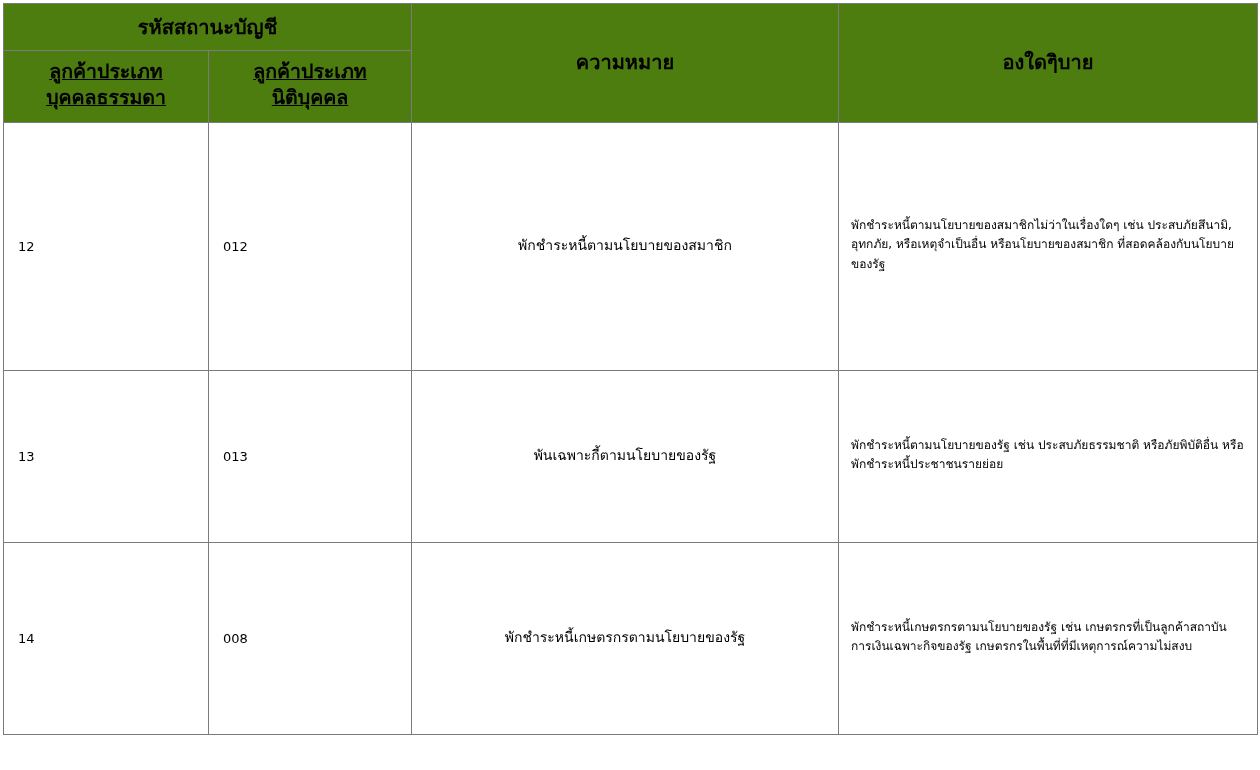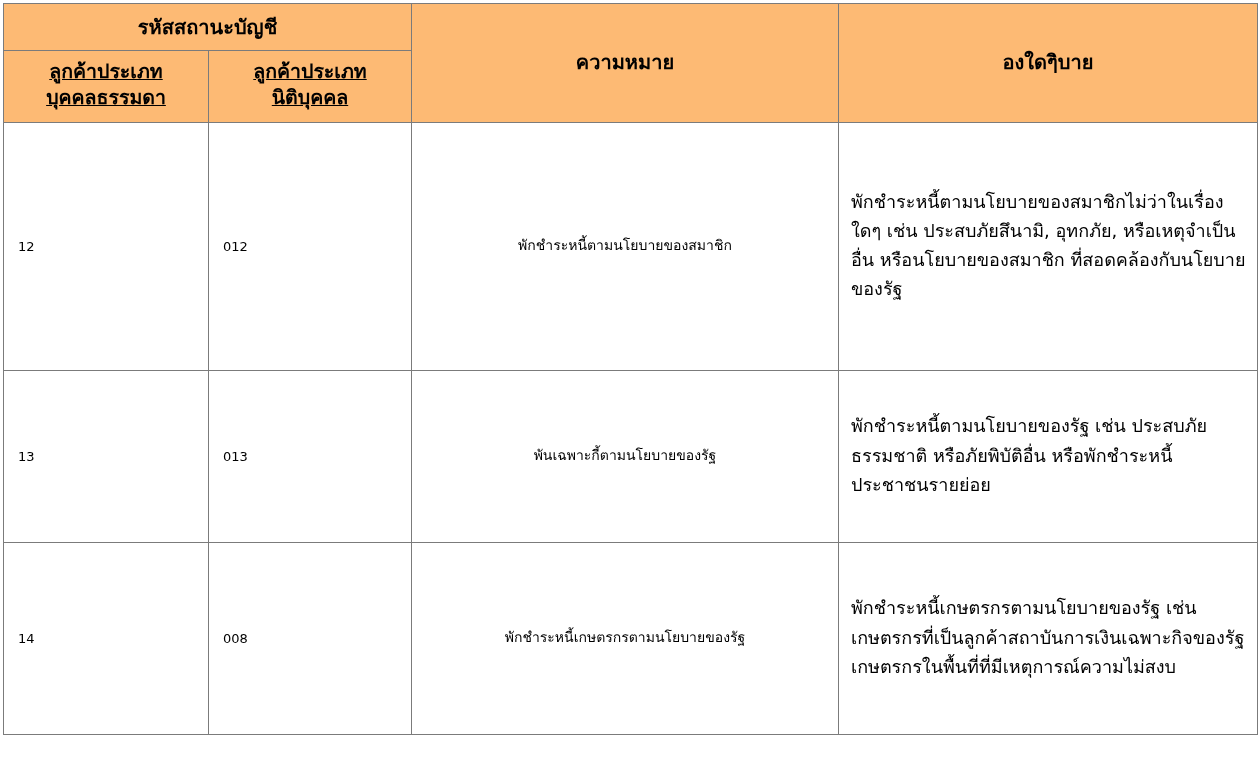--- a/index.html
+++ b/index.html
@@ -26,21 +26,21 @@
     table-layout: fixed;
   }
   table.code-table td,
   table.code-table th {
     border: 1px solid #7b7b7b;
     box-sizing: border-box;
     vertical-align: middle;
   }
   
   thead th {
-    background: #fdba74;
+    background: #4d7c0f;
     color: #000;
     font-weight: bold;
     text-align: center;
     padding: 6px 4px;
     font-size: 20px;
     line-height: 1.35;
   }
   th.group-head {
     font-size: 20px;
     padding: 10px 4px 9px 4px;
@@ -74,21 +74,21 @@
   td.meaning-cell {
     text-align: center;
     padding: 23px 10px;
     font-size: 14px;
     vertical-align: middle;
     line-height: 1.4;
   }
   td.desc-cell {
     text-align: left;
     padding: 8px 10px 10px 12px;
-    font-size: 18px;
+    font-size: 12px;
     vertical-align: top;
     line-height: 1.62;
   }
   tr.row-1 td { height: 248px; }
   tr.row-2 td { height: 172px; }
   tr.row-3 td { height: 192px; }
 </style>
 </head>
 <body>
 

